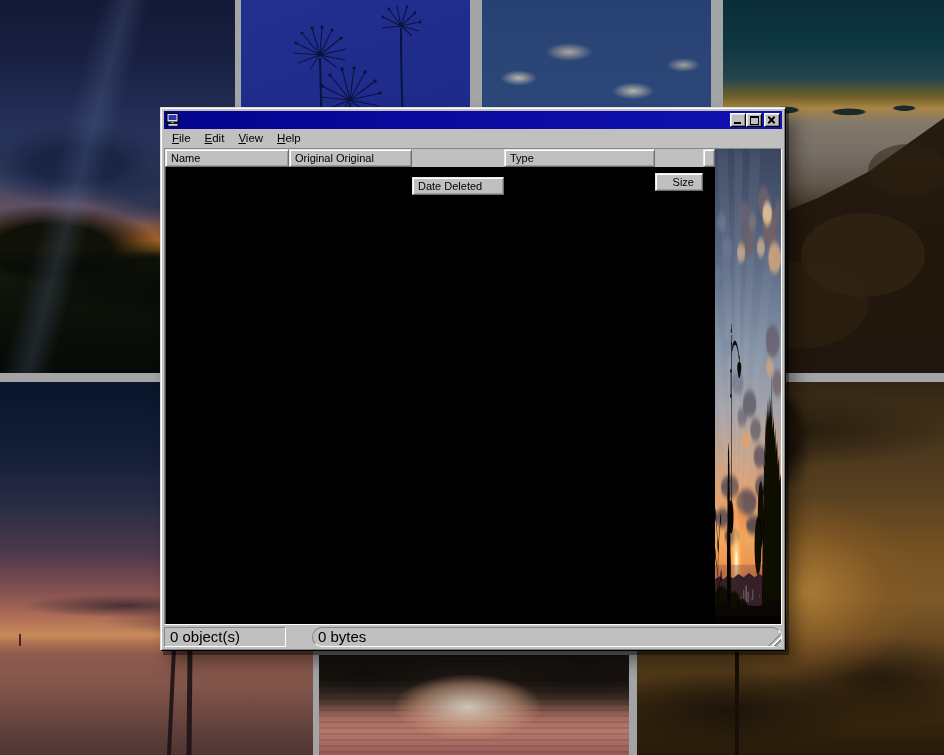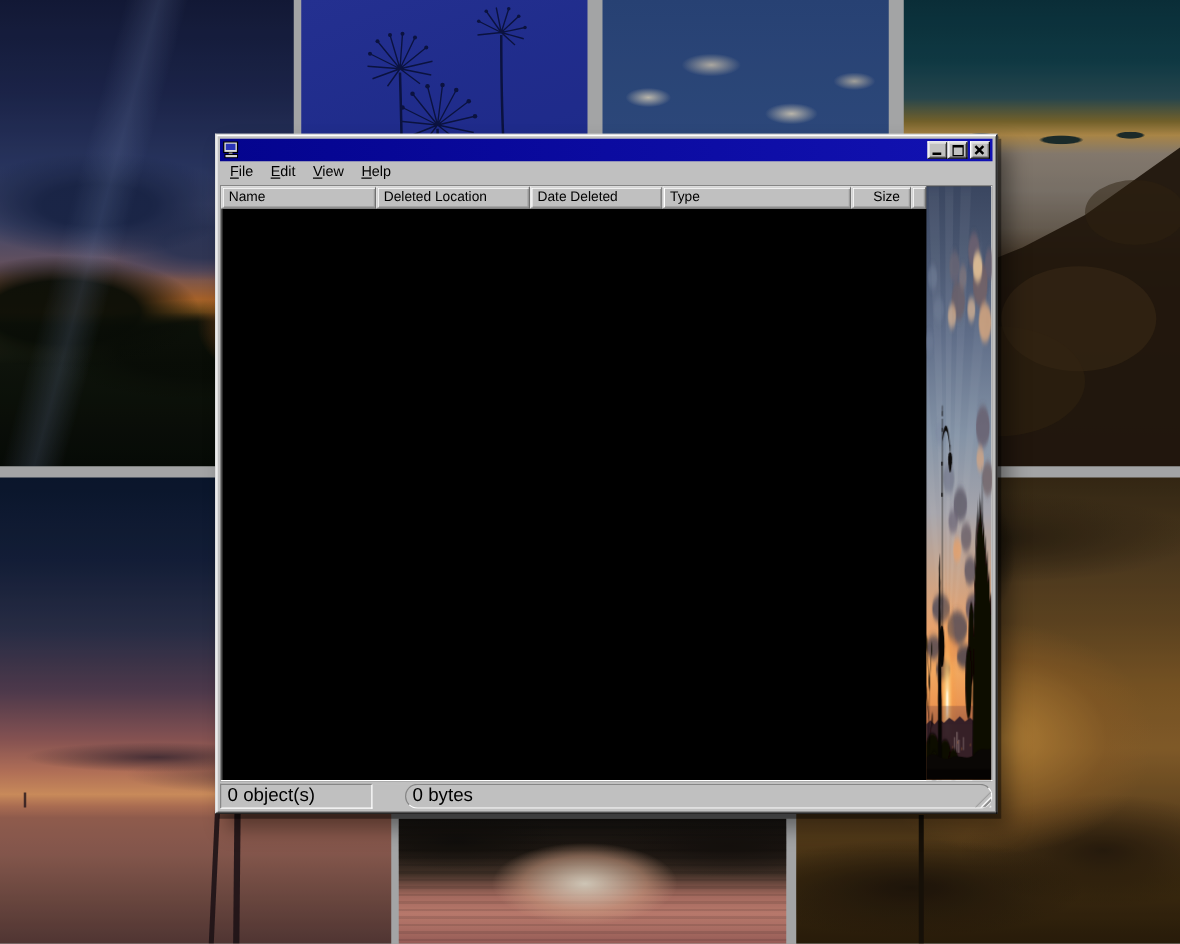--- a/index.html
+++ b/index.html
@@ -52,21 +52,21 @@
       linear-gradient(180deg,#1c1712 0%,#241b13 26%,#4a362a 44%,#c27c6d 62%,#d98d7c 76%,#c87f72 88%,#b06a62 100%);}
   .t7{left:637px;top:382px;width:307px;height:373px;background:
       radial-gradient(30px 62px at 50% 17%, rgba(26,19,8,.9), rgba(0,0,0,0) 72%),
       radial-gradient(72% 13% at 50% 13%, rgba(42,30,13,.9), rgba(0,0,0,0) 75%),
       radial-gradient(150px 115px at 54% 56%, rgba(214,152,62,.85), rgba(160,105,40,.45) 55%, rgba(0,0,0,0) 80%),
       radial-gradient(60% 14% at 30% 88%, rgba(30,19,8,.9), rgba(0,0,0,0) 75%),
       radial-gradient(50% 16% at 80% 80%, rgba(36,23,9,.85), rgba(0,0,0,0) 75%),
       linear-gradient(180deg,#3c2c14 0%,#584020 18%,#6b4c22 31%,#8a5f26 45%,#96682c 58%,#6e4c20 73%,#46300f 86%,#2e1e08 100%);}
 
   
-  .window{position:absolute;left:172px;top:107px;width:626px;height:544px;box-sizing:border-box;
+  .window{position:absolute;left:160px;top:107px;width:626px;height:544px;box-sizing:border-box;
     background:#c0c0c0;padding:3px;border:1px solid;border-color:#dcdcdc #000 #000 #dcdcdc;
     box-shadow:inset 1px 1px 0 #fff, inset -1px -1px 0 #808080,
                3px 4px 0 rgba(0,0,0,.40), 9px 11px 16px rgba(0,0,0,.42);
     display:flex;flex-direction:column;}
   .titlebar{flex:none;height:18px;background:linear-gradient(90deg,#04048e,#1212b2);
     display:flex;align-items:center;padding:0 2px;gap:3px;}
   .titleicon{width:14px;height:14px;flex:none;display:block;}
   .title{flex:1;color:#fff;font-weight:bold;font-size:11px;line-height:18px;white-space:nowrap;overflow:hidden;}
   .ctl{width:16px;height:14px;flex:none;box-sizing:border-box;background:#c0c0c0;padding:0;
     border:1px solid;border-color:#fff #000 #000 #fff;
@@ -84,21 +84,21 @@
   .menu-item u{text-underline-offset:1px;}
 
   .client{flex:1;min-height:0;display:flex;flex-direction:row;
     border:1px solid;border-color:#868686 #fff #fff #868686;
     box-shadow:inset 1px 1px 0 #525252;background:#000;}
   .headerrow{flex:none;height:18px;display:flex;background:#c0c0c0;}
   .colh{box-sizing:border-box;height:18px;padding:2px 5px 0 5px;font-size:11px;line-height:13px;
     background:#c0c0c0;border:1px solid;border-color:#e8e8e8 #6f6f6f #6f6f6f #e8e8e8;
     box-shadow:inset 1px 1px 0 #fff, inset -1px -1px 0 #9c9c9c;
     white-space:nowrap;overflow:hidden;color:#000;}
-  .colh.right{text-align:right;padding-right:8px;}
+  .colh.right{text-align:right;padding-right:8px;margin-top:24px;}
   .photo{flex:1;min-height:0;position:relative;}
   .photo svg{position:absolute;inset:0;width:100%;height:100%;display:block;}
 
   .statusbar{flex:none;height:20px;margin-top:2px;display:flex;}
   .sp{box-sizing:border-box;height:20px;background:#c0c0c0;border:1px solid;
     border-color:#868686 #fff #fff #868686;padding:2px 4px 0 5px;font-size:15px;line-height:14px;color:#000;}
   .sp1{width:122px;flex:none;}
   .spacer{width:26px;flex:none;}
   .sp2{flex:1;position:relative;border-radius:10px;}
   .grip{position:absolute;right:0;bottom:0;width:13px;height:13px;
@@ -204,22 +204,22 @@
   <div class="menubar" id="menubar">
       <span class="menu-item"><u>F</u>ile</span>
       <span class="menu-item"><u>E</u>dit</span>
       <span class="menu-item"><u>V</u>iew</span>
       <span class="menu-item"><u>H</u>elp</span>
     </div>
 
   <div class="client">
     <div class="headerrow" id="headerrow">
         <div class="colh" style="width: 124px;">Name</div>
-        <div class="colh" style="width: 123px;">Deleted Location</div>
-        <div class="colh" style="width: 106px;">Date Deleted</div>
+        <div class="colh" style="width: 123px;">Original Original</div>
+        <div class="colh" style="width: 92px; margin-top: 28px;">Date Deleted</div>
         <div class="colh" style="width: 151px;">Type</div>
         <div class="colh right" style="width: 48px;">Size</div>
         <div class="colh" style="flex: 1 1 0%;"></div>
       </div>
     <div class="photo">
       <svg viewBox="0 0 620 457" preserveAspectRatio="none">
         <defs>
           <linearGradient id="sky" x1="0" y1="0" x2="0" y2="1">
             <stop offset="0" stop-color="#3a4660"></stop>
               <stop offset="0.10" stop-color="#47546e"></stop>

